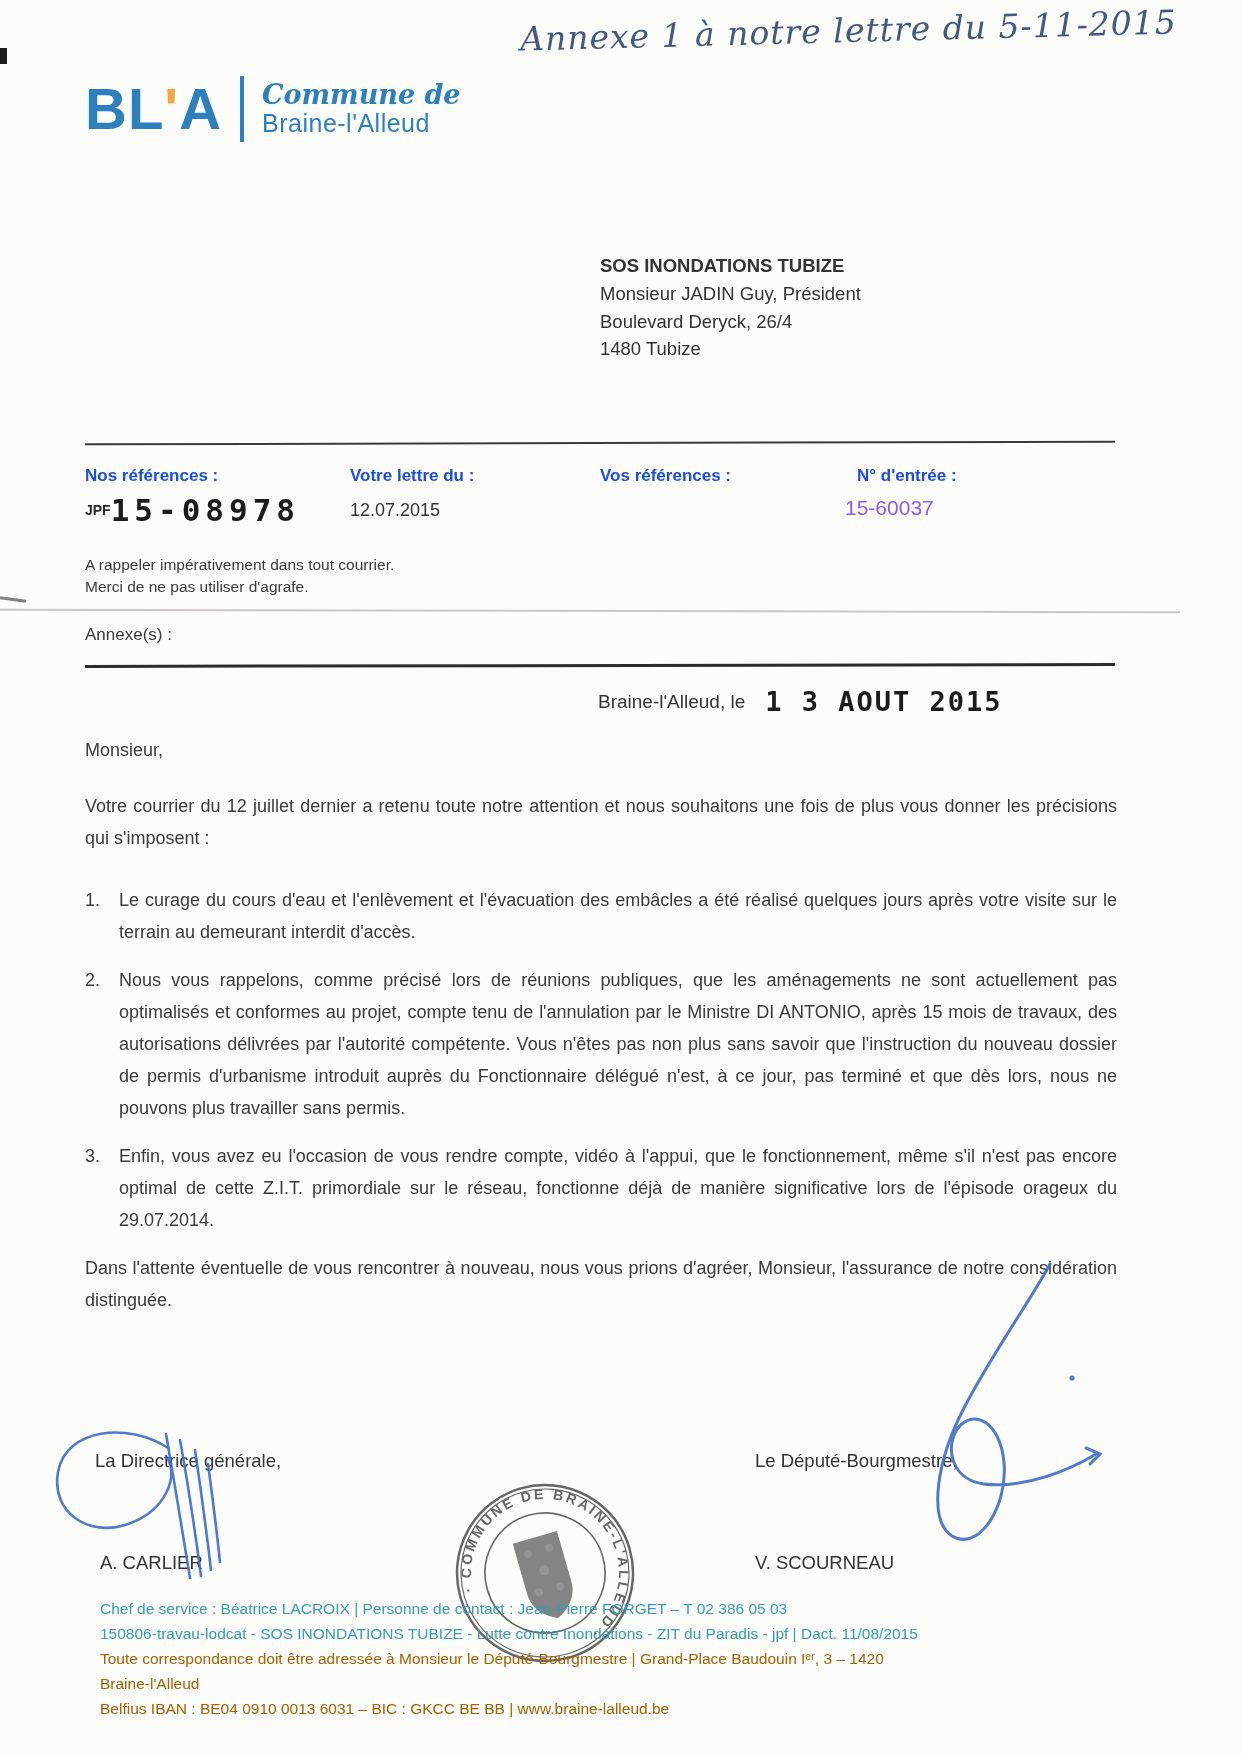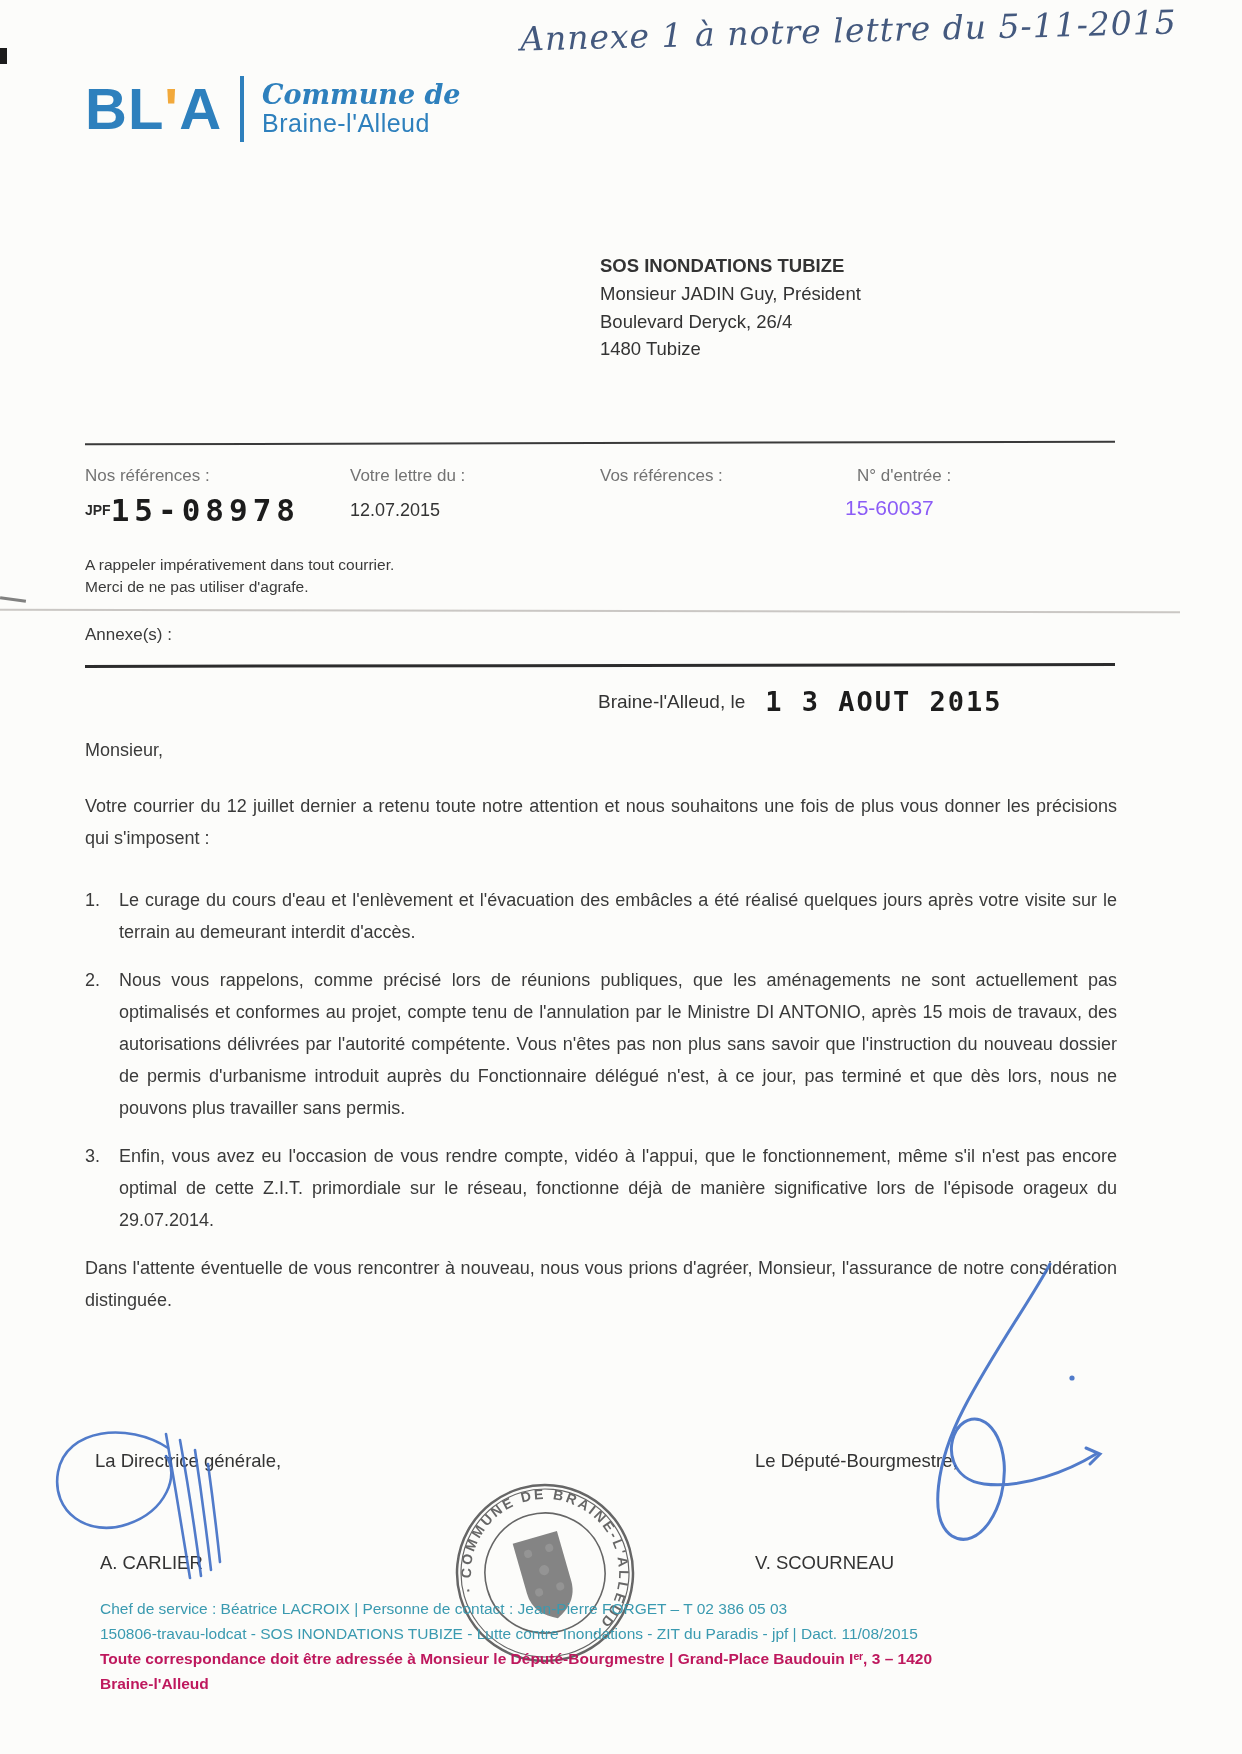--- a/index.html
+++ b/index.html
@@ -32,21 +32,21 @@
   .recipient { position:absolute; left:600px; top:252px; font-size:18.5px; line-height:1.5; color:#333; }
   .recipient .org { font-weight:bold; }
   
   .rule { position:absolute; background:#3a3a3a; height:2px; }
   .rule-1 { left:85px; top:442px; width:1030px; transform:rotate(-.15deg); }
   .rule-faint { left:0; top:610px; width:1180px; height:2px; background:#b9b6b2; opacity:.75; transform:rotate(.12deg); }
   .rule-2 { left:85px; top:664px; width:1030px; height:3px; background:#2c2c2c; transform:rotate(-.1deg); }
   
   .refs { position:absolute; left:85px; top:466px; width:1030px; font-size:17px; }
   .refs .col { position:absolute; top:0; }
-  .refs .label { font-weight:normal; color:#737373; }
+  .refs .label { font-weight:bold; color:#1d4ed8; }
   .c1{left:0;} .c2{left:265px;} .c3{left:515px;} .c4{left:772px;}
   .ref-our-value { position:absolute; left:0; top:26px; white-space:nowrap; }
   .ref-our-value .prefix { font-size:14px; color:#2a2a2a; font-weight:bold; vertical-align:6px; }
   .stamp-digits {
     font-family:"DejaVu Sans Mono", monospace; font-weight:bold;
     font-size:31px; letter-spacing:5px; color:#1c1c1c;
   }
   .ref-letter-value { position:absolute; left:265px; top:34px; font-size:18px; color:#333; }
   .ref-entry-value { position:absolute; left:760px; top:30px; font-size:21px; color:#8b5cf6; }
   .ref-notes { position:absolute; left:85px; top:554px; font-size:15.5px; line-height:1.4; color:#3a3a3a; }
@@ -77,21 +77,21 @@
   .sig-name { position:absolute; font-size:18.5px; color:#333; }
   .sig-name-left { left:100px; top:1552px; }
   .sig-name-right { left:755px; top:1552px; }
   .sig-svg { position:absolute; pointer-events:none; }
   .sig-left-svg { left:48px; top:1420px; }
   .sig-right-svg { left:900px; top:1258px; }
   
   .seal { position:absolute; left:450px; top:1478px; width:190px; height:190px; transform:rotate(-16deg); opacity:.85; }
   
   .footer { position:absolute; left:100px; top:1596px; width:1080px; color:#3a9ab0; font-size:15.5px; line-height:1.62; }
-  .footer .bold { font-weight:bold; color:#be185d; }
+  .footer .bold { font-weight:normal; color:#a16207; }
   
   .artifact { position:absolute; background:#1c1c1c; }
   .art-1 { left:0; top:48px; width:7px; height:16px; }
   .art-2 { left:0; top:598px; width:26px; height:3px; transform:rotate(8deg); opacity:.55; }
 </style>
 </head>
 <body>
 
 <div class="page">
 
@@ -211,15 +211,16 @@
         <circle cx="106" cy="112" r="4"></circle>
       </g>
     </g>
   </svg>
 
   <div class="footer">
     <div>Chef de service : Béatrice LACROIX  |  Personne de contact : Jean-Pierre FORGET – T 02 386 05 03</div>
     <div>150806-travau-lodcat - SOS INONDATIONS TUBIZE - Lutte contre Inondations - ZIT du Paradis - jpf  |  Dact. 11/08/2015</div>
     <div class="bold">Toute correspondance doit être adressée à Monsieur le Député-Bourgmestre  |  Grand-Place Baudouin Iᵉʳ, 3 – 1420</div>
     <div class="bold">Braine-l'Alleud</div>
+    <div class="bold">Belfius IBAN : BE04 0910 0013 6031 – BIC : GKCC BE BB  |  www.braine-lalleud.be</div>
   </div>
 
 </div>
 
 </body></html>

